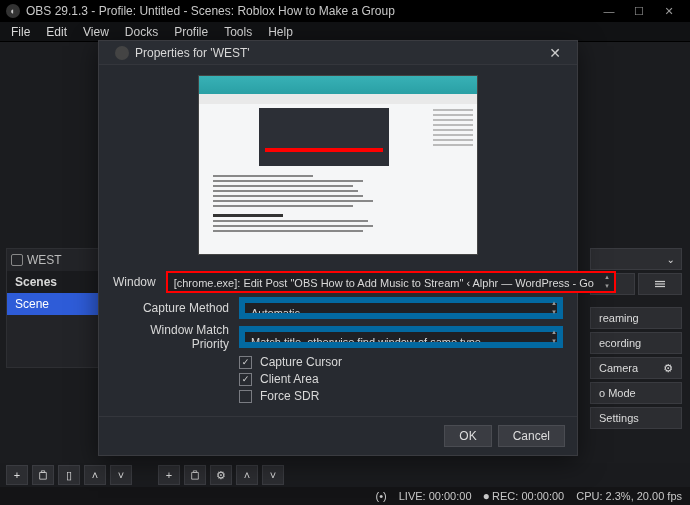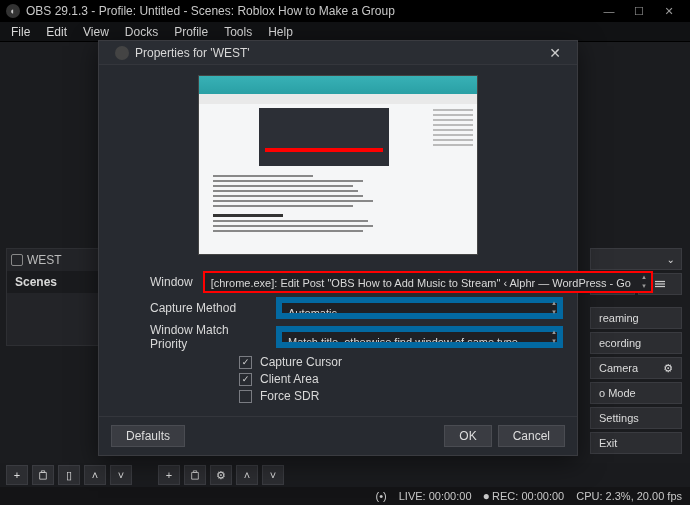--- a/index.html
+++ b/index.html
@@ -56,21 +56,21 @@
 .preview .panel { position: absolute; top: 32px; left: 60px; width: 130px; height: 58px; background: #2c2f36; }
 .preview .panel .redline { position: absolute; bottom: 14px; left: 6px; right: 6px; height: 4px; background: #ff0000; }
 .preview .rp { position: absolute; top: 30px; right: 4px; width: 40px; height: 110px; }
 .preview .rp div { height: 2px; background: #bbb; margin: 3px 0; }
 .preview .txt { position: absolute; top: 96px; left: 14px; width: 180px; }
 .preview .txt div { height: 2px; background: #888; margin: 3px 0; }
 .preview .txt div.h { height: 3px; background: #333; width: 70px; margin-top: 7px; }
 
 .form { padding: 4px 14px 10px; }
 .row { display: flex; align-items: center; margin: 4px 0; gap: 10px; }
-.row .lbl { width: 116px; color: #d8d8d8; font-size: 12px; margin-left: 37px; }
+.row .lbl { width: 116px; text-align: right; color: #d8d8d8; font-size: 12px; }
 .row .fld { flex: 1; position: relative; }
 .row .sel { width: 100%; height: 22px; background: #1f2024; border: 6px solid #0369a1; color: #d8d8d8; padding: 0 20px 0 6px; font-size: 11px; line-height: 20px; white-space: nowrap; overflow: hidden; text-overflow: ellipsis; }
 .row .sel.red { border: 2px solid #ff0000; }
 .row .spin { position: absolute; right: 2px; top: 2px; width: 14px; height: 18px; display: flex; flex-direction: column; }
 .row .spin div { flex: 1; font-size: 7px; text-align: center; color: #999; line-height: 8px; }
 .chk { display: flex; align-items: center; gap: 8px; margin: 3px 0 3px 126px; font-size: 12px; }
 .chk .box { width: 13px; height: 13px; border: 1px solid #7a7c82; display: flex; align-items: center; justify-content: center; font-size: 9px; color: #d8d8d8; }
 
 .mfoot { display: flex; padding: 8px 12px; gap: 6px; border-top: 1px solid #34363c; }
 .mfoot .spacer { flex: 1; }
@@ -100,20 +100,21 @@
 </div>
 
 <div class="main"></div>
 
 <div class="scenes-dock">
   <div class="listhead">
     <span class="eye"></span>
     <span>WEST</span>
   </div>
   <div class="title">Scenes</div>
+  <div class="sel">Scene</div>
   <div class="blank"></div>
 </div>
 
 <div class="rc">
   <div class="drop">⌄</div>
   <div class="twin">
     <div class="half"></div>
     <div class="half">
         <svg width="10" height="10" viewBox="0 0 16 16">
           <rect x="0" y="3" width="16" height="2" fill="#ccc"></rect>
@@ -131,23 +132,20 @@
     </div>
   <div class="btn">
       <span>Camera</span>
       <span>⚙</span>
     </div>
   <div class="btn">
       <span>o Mode</span>
     </div>
   <div class="btn">
       <span>Settings</span>
-    </div>
-  <div class="btn">
-      <span>Exit</span>
     </div>
 </div>
 
 <div class="bt">
   <div class="tb">+</div>
   <div class="tb">
       <svg width="10" height="10" viewBox="0 0 12 12">
         <path d="M2 3h8v8H2z M4 1h4v2H4z" fill="none" stroke="#ccc" stroke-width="1"></path>
       </svg>
     </div>
@@ -253,19 +251,18 @@
         <span class="box">✓</span>
         <span>Client Area</span>
       </div>
       <div class="chk">
         <span class="box"></span>
         <span>Force SDR</span>
       </div>
     </div>
 
     <div class="mfoot">
-      <div class="btn">Defaults</div>
       <span class="spacer"></span>
       <div class="btn">OK</div>
       <div class="btn">Cancel</div>
     </div>
   </div>
 </div>
 
 </body></html>

